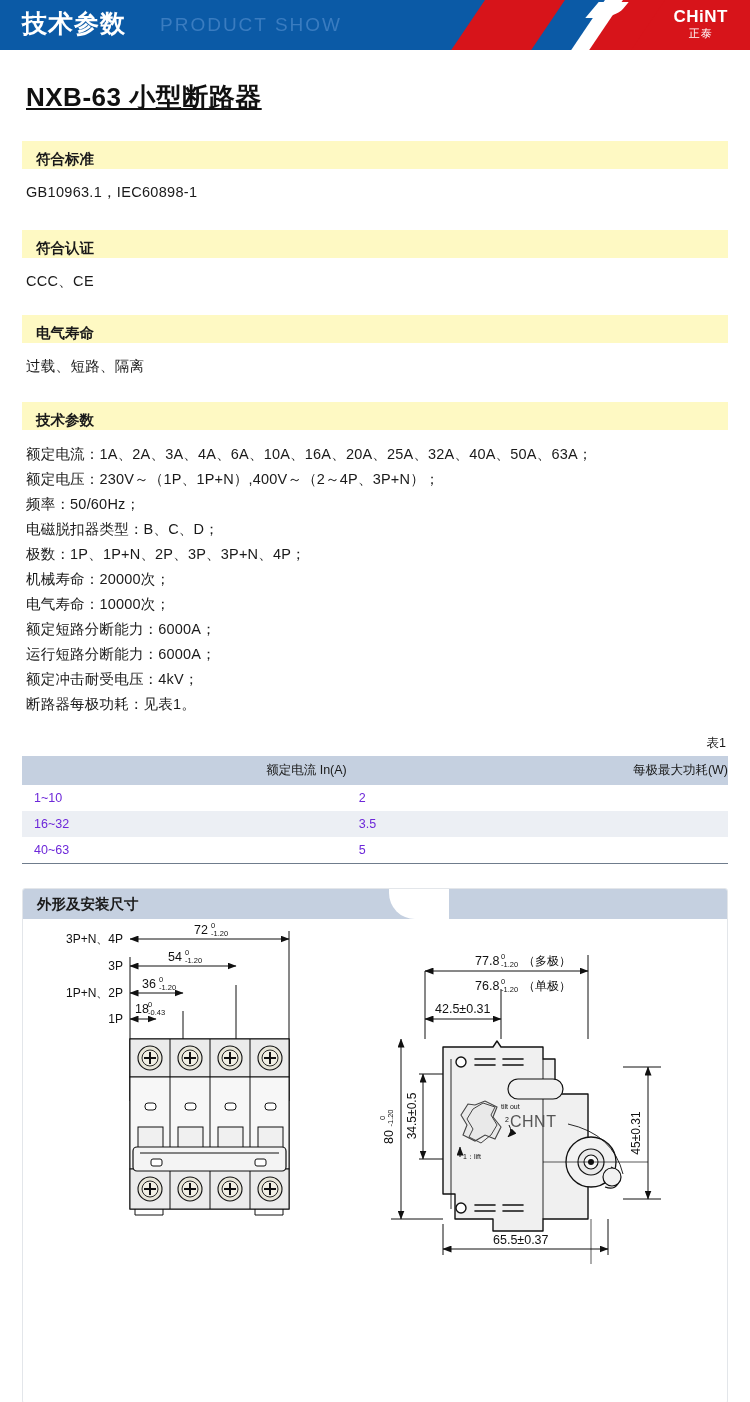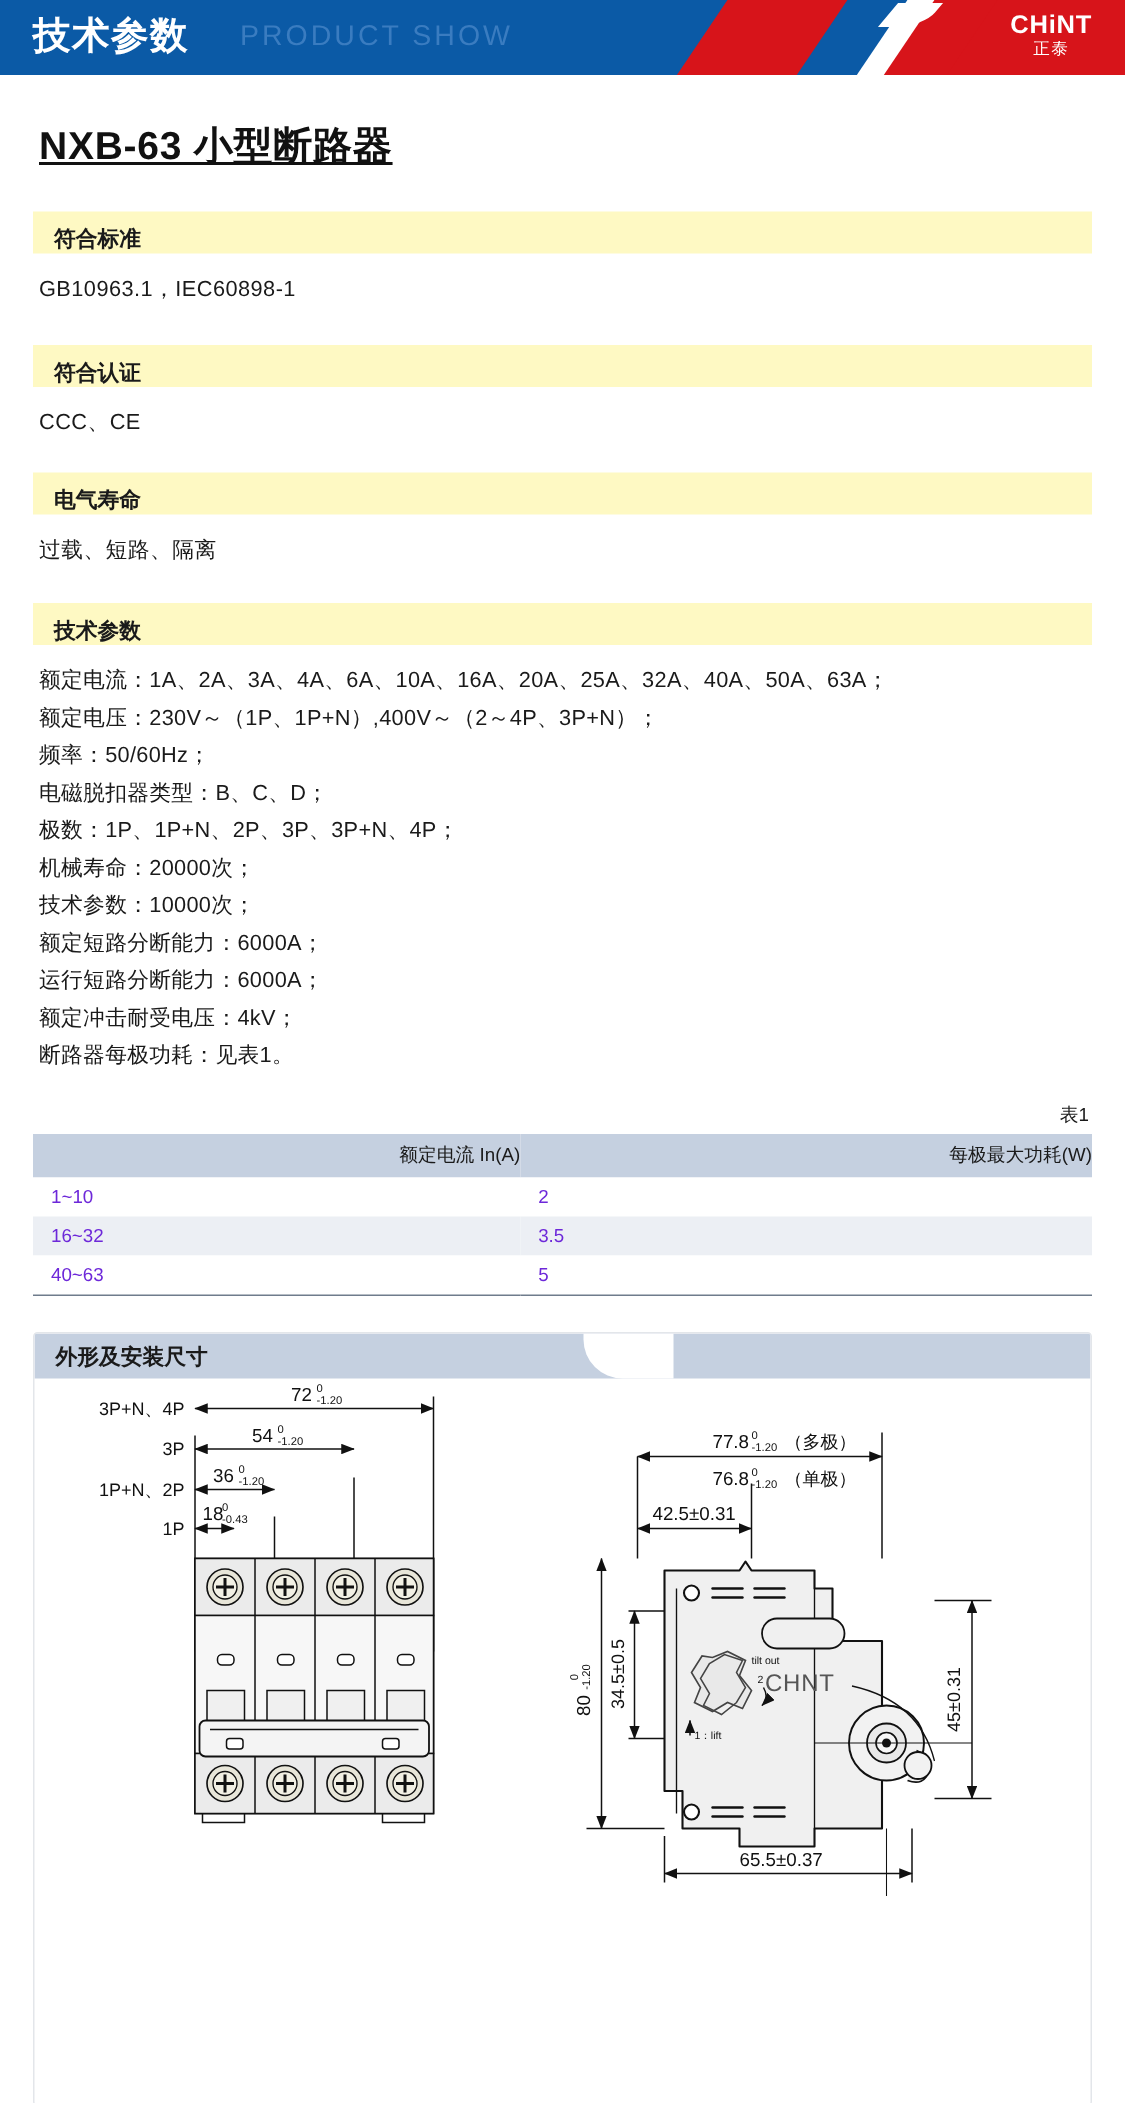--- a/index.html
+++ b/index.html
@@ -104,21 +104,21 @@
 <div class="sec-bar s4">
   <span>技术参数</span>
 </div>
 <div class="params">
   <div>额定电流：1A、2A、3A、4A、6A、10A、16A、20A、25A、32A、40A、50A、63A；</div>
   <div>额定电压：230V～（1P、1P+N）,400V～（2～4P、3P+N）；</div>
   <div>频率：50/60Hz；</div>
   <div>电磁脱扣器类型：B、C、D；</div>
   <div>极数：1P、1P+N、2P、3P、3P+N、4P；</div>
   <div>机械寿命：20000次；</div>
-  <div>技术参数：10000次；</div>
+  <div>电气寿命：10000次；</div>
   <div>额定短路分断能力：6000A；</div>
   <div>运行短路分断能力：6000A；</div>
   <div>额定冲击耐受电压：4kV；</div>
   <div>断路器每极功耗：见表1。</div>
 </div>
 
 <div class="tbl-wrap">
   <div class="tbl-cap">表1</div>
   <table>
     <thead>

